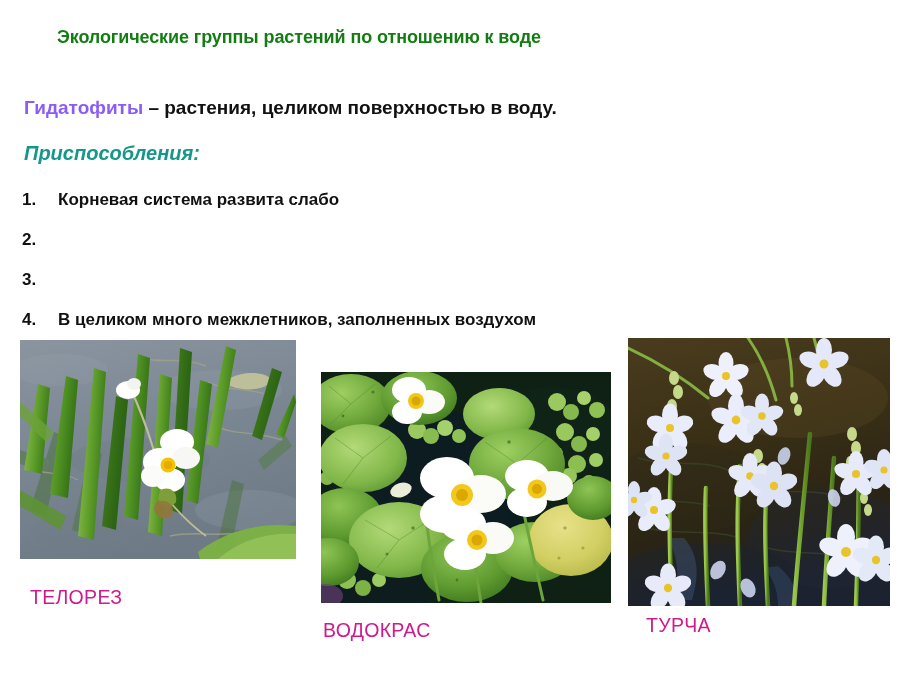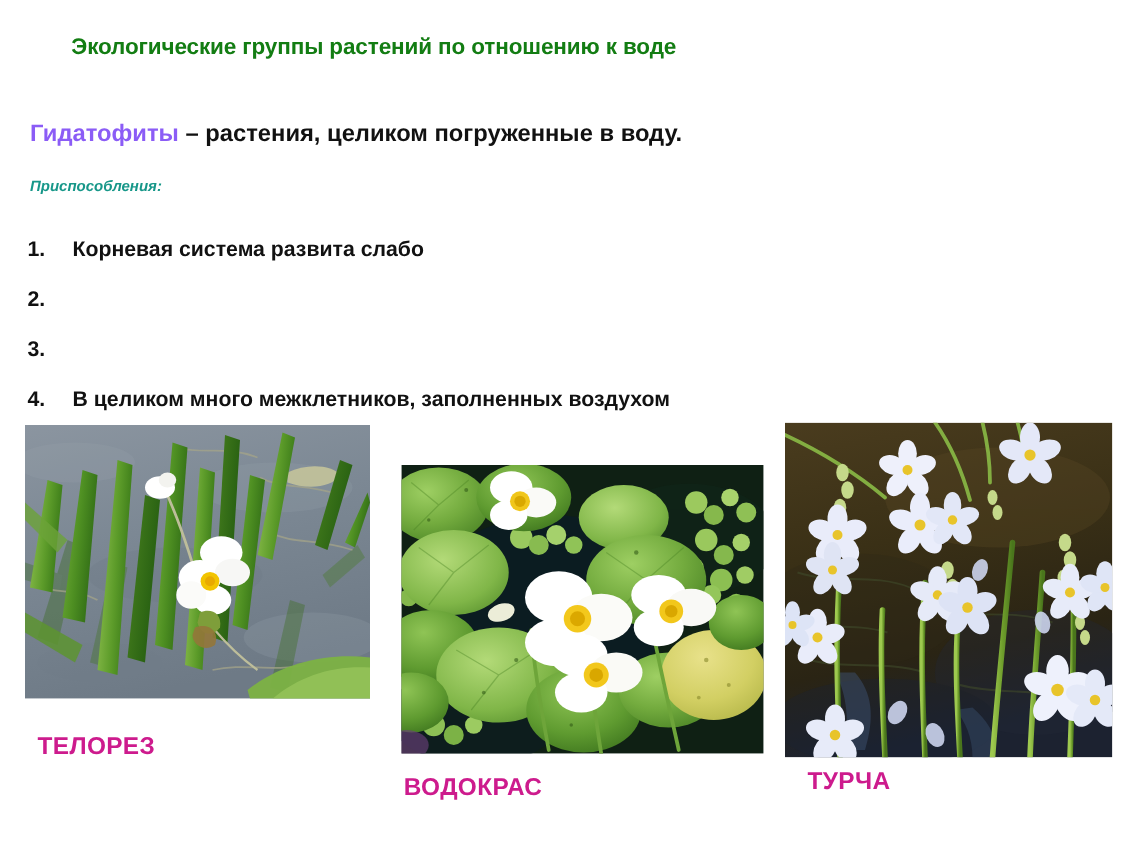--- a/index.html
+++ b/index.html
@@ -50,21 +50,21 @@
   .definition .term {
     color: #8b5cf6;
     font-weight: bold;
   }
 
   
   .adapt-heading {
     position: absolute;
     left: 24px;
     top: 142px;
-    font-size: 12px;
+    font-size: 20px;
     font-weight: bold;
     font-style: italic;
     color: #179789;
     white-space: nowrap;
   }
 
   
   .list {
     position: absolute;
     left: 22px;
@@ -101,38 +101,38 @@
   .photo svg { display: block; width: 100%; height: 100%; }
 
   #photo-telorez   { left: 20px;  top: 340px; width: 276px; height: 219px; }
   #photo-vodokras  { left: 321px; top: 372px; width: 290px; height: 231px; }
   #photo-turcha    { left: 628px; top: 338px; width: 262px; height: 268px; }
 
   
   .caption {
     position: absolute;
     font-size: 19.5px;
-    font-weight: bold;
+    font-weight: normal;
     color: #cd1b8d;
     letter-spacing: 0.3px;
     white-space: nowrap;
   }
   #caption-telorez  { left: 30px;  top: 586px; }
   #caption-vodokras { left: 323px; top: 619px; }
   #caption-turcha   { left: 646px; top: 614px; }
 </style>
 </head>
 <body>
 
 <div class="slide">
 
   <div class="slide-title">Экологические группы растений по отношению к воде</div>
 
   <div class="definition">
-    <span class="term">Гидатофиты</span><span> – растения, целиком погруженные в воду.</span>
+    <span class="term">Гидатофиты</span><span> – растения, целиком поверхностью в воду.</span>
   </div>
 
   <div class="adapt-heading">Приспособления:</div>
 
   <div class="list">
     <div class="list-item">
       <span class="list-num">1.</span>
       <span class="list-text">Корневая система развита слабо</span>
     </div>
     <div class="list-item">

